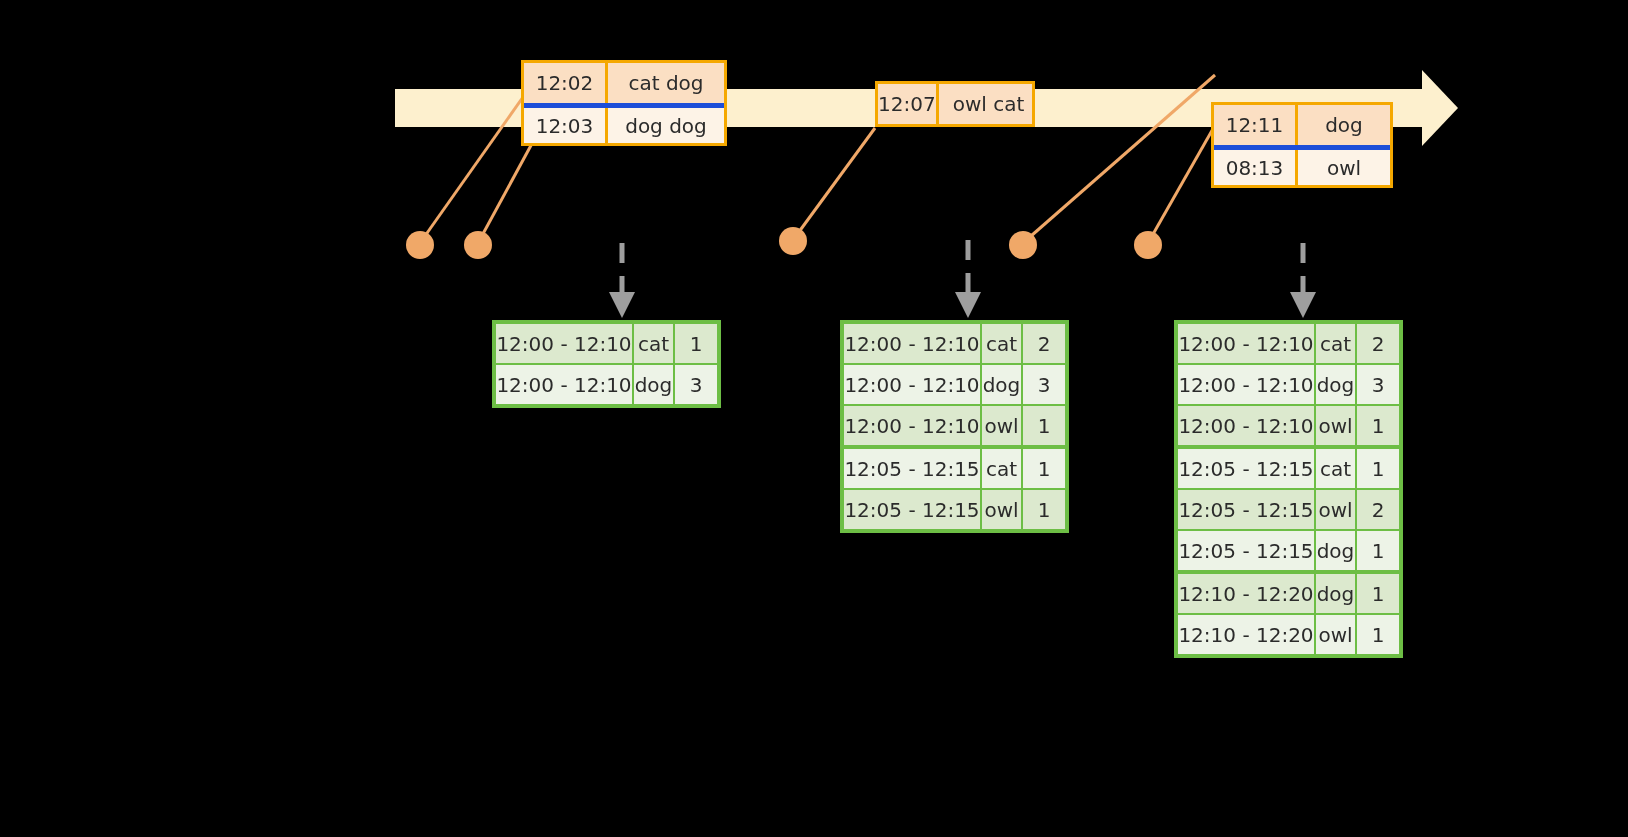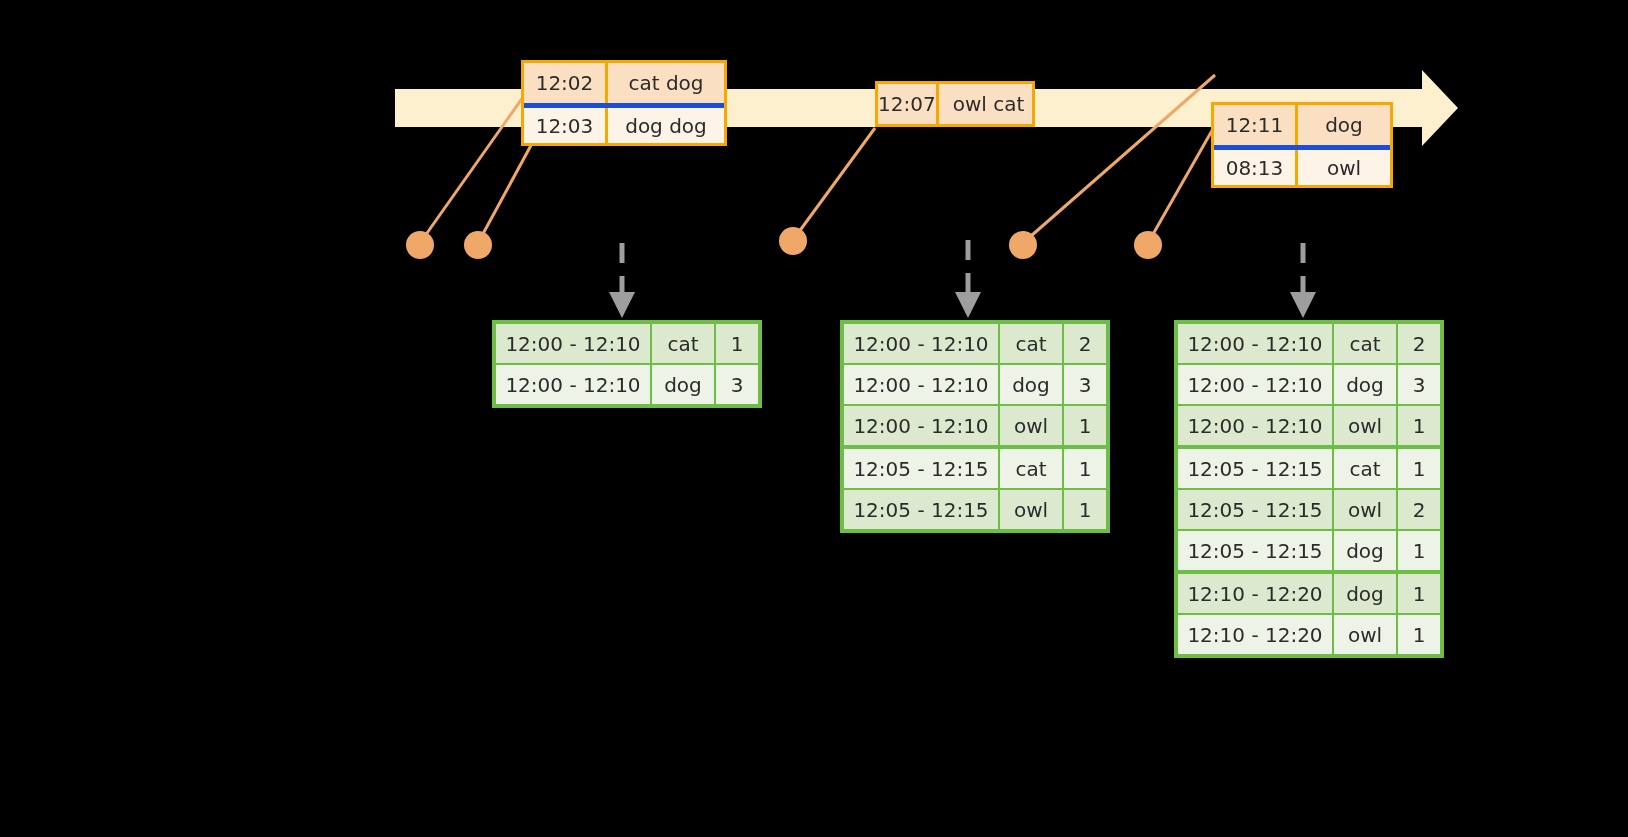--- a/index.html
+++ b/index.html
@@ -95,22 +95,22 @@
     align-items: center;
     justify-content: center;
     font-size: 20px;
     color: #2b2b2b;
     box-sizing: border-box;
     white-space: nowrap;
   }
   .rt-cell + .rt-cell { margin-left: 2px; }
   .rt-row.shade-dark  .rt-cell { background: #DCE9CE; }
   .rt-row.shade-light .rt-cell { background: #EDF3E7; }
-  .c-window { width: 154px; }
-  .c-word   { width: 62px; }
+  .c-window { width: 136px; }
+  .c-word   { width: 39px; }
   .c-count  { width: 42px; }
 </style>
 </head>
 <body>
 
 <div id="stage">
 
   <svg id="svg-layer" viewBox="0 0 1628 837">
 
     <g>

